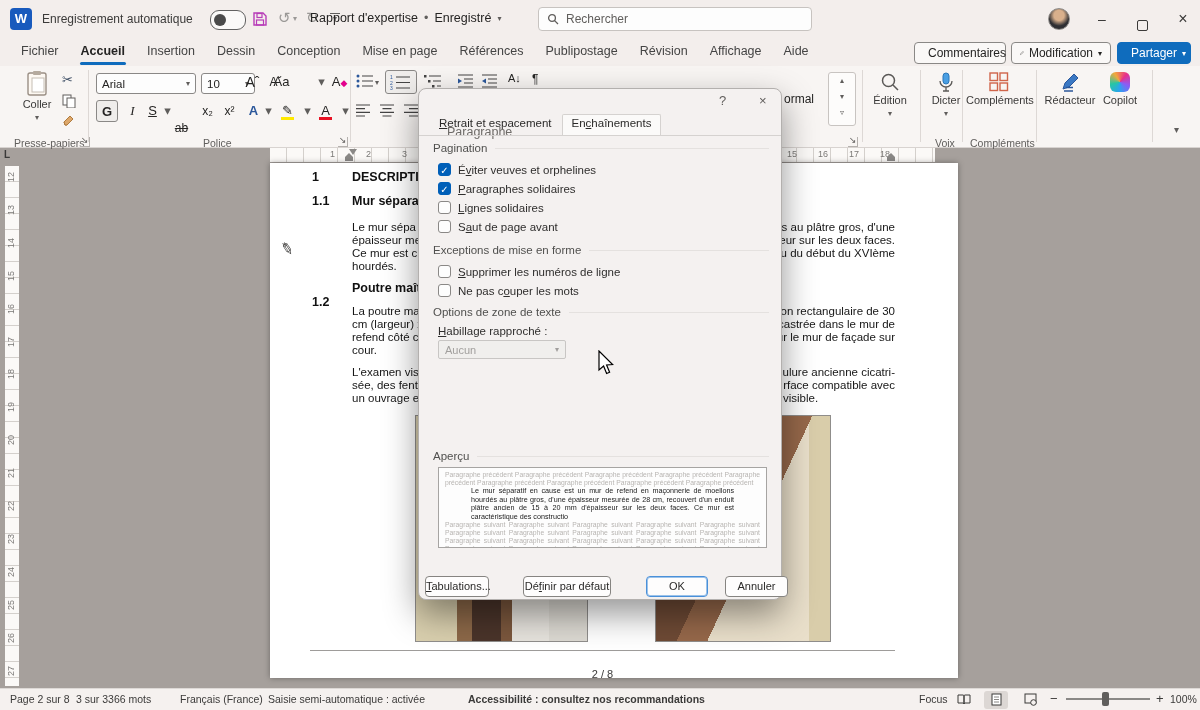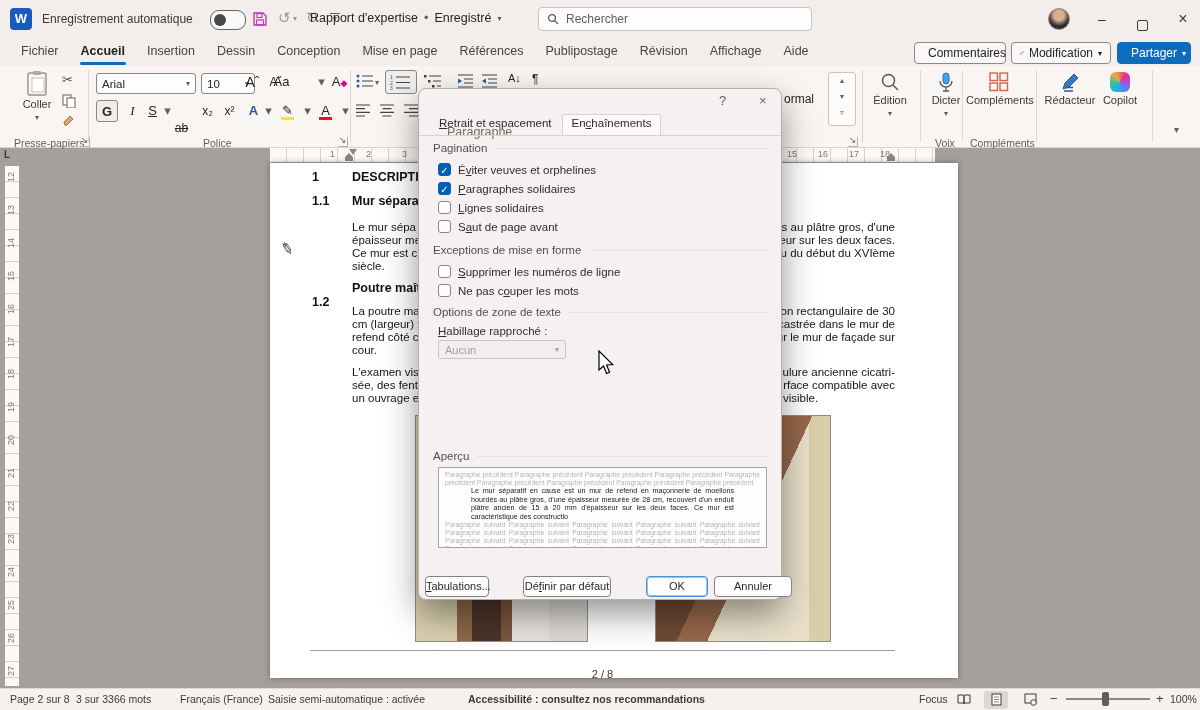--- a/index.html
+++ b/index.html
@@ -387,21 +387,21 @@
         </div>
         <div class="dline">
           <span class="dl">épaisseur me</span>
           <span class="dr">seur sur les deux faces.</span>
         </div>
         <div class="dline">
           <span class="dl">Ce mur est c</span>
           <span class="dr">u du début du XVIème</span>
         </div>
         <div class="dline">
-          <span class="dl">siècle.</span>
+          <span class="dl">hourdés.</span>
         </div>
       </div>
     <span class="pencil">✎<span style="font-size:8px;position:relative;top:-7px;left:-13px;">+</span></span>
     <span class="h-num" style="top:118px;margin-top:14px;">1.2</span>
     <span class="h-txt" style="top:118px;">Poutre maîtr</span>
     <div id="p2" class="para" style="top:142px;">
         <div class="dline">
           <span class="dl">La poutre ma</span>
           <span class="dr">ion rectangulaire de 30</span>
         </div>
@@ -501,21 +501,21 @@
     </div>
     <div class="pvbox">
       <div class="pv-gray">Paragraphe précédent Paragraphe précédent Paragraphe précédent Paragraphe précédent Paragraphe précédent Paragraphe précédent Paragraphe précédent Paragraphe précédent Paragraphe précédent</div>
       <div class="pv-black">Le mur séparatif en cause est un mur de refend en maçonnerie de moellons hourdés au plâtre gros, d'une épaisseur mesurée de 28 cm, recouvert d'un enduit plâtre ancien de 15 à 20 mm d'épaisseur sur les deux faces. Ce mur est caractéristique des constructio</div>
       <div class="pv-gray">Paragraphe suivant Paragraphe suivant Paragraphe suivant Paragraphe suivant Paragraphe suivant Paragraphe suivant Paragraphe suivant Paragraphe suivant Paragraphe suivant Paragraphe suivant Paragraphe suivant Paragraphe suivant Paragraphe suivant Paragraphe suivant Paragraphe suivant Paragraphe suivant Paragraphe suivant Paragraphe suivant Paragraphe suivant Paragraphe suivant Paragraphe suivant Paragraphe suivant Paragraphe suivant Paragraphe suivant Paragraphe suivant Paragraphe suivant Paragraphe suivant Paragraphe suivant Paragraphe suivant</div>
     </div>
 
     <div class="dbtn" id="btn-tabs" style="left:6px;width:64px;"><u>T</u>abulations...</div>
     <div class="dbtn" id="btn-default" style="left:104px;width:88px;">Dé<u>f</u>inir par défaut</div>
     <div class="dbtn default" style="left:227px;width:62px;">OK</div>
-    <div class="dbtn" style="left:295px;width:78px;text-align:center;">Annuler</div>
+    <div class="dbtn" style="left:306px;width:63px;text-align:center;">Annuler</div>
   </div>
 
   <svg class="cursor" width="18" height="26" viewBox="0 0 18 26">
     <path d="M2 1l0 19 4.6-4 3 7.5 3-1.3-3-7.2 6 -0.4z" fill="#fff" stroke="#000" stroke-width="1.2"></path>
   </svg>
 
   <div class="statusbar">
     <span class="sb" style="left:10px;">Page 2 sur 8</span>
     <span class="sb" style="left:76px;">3 sur 3366 mots</span>
 

